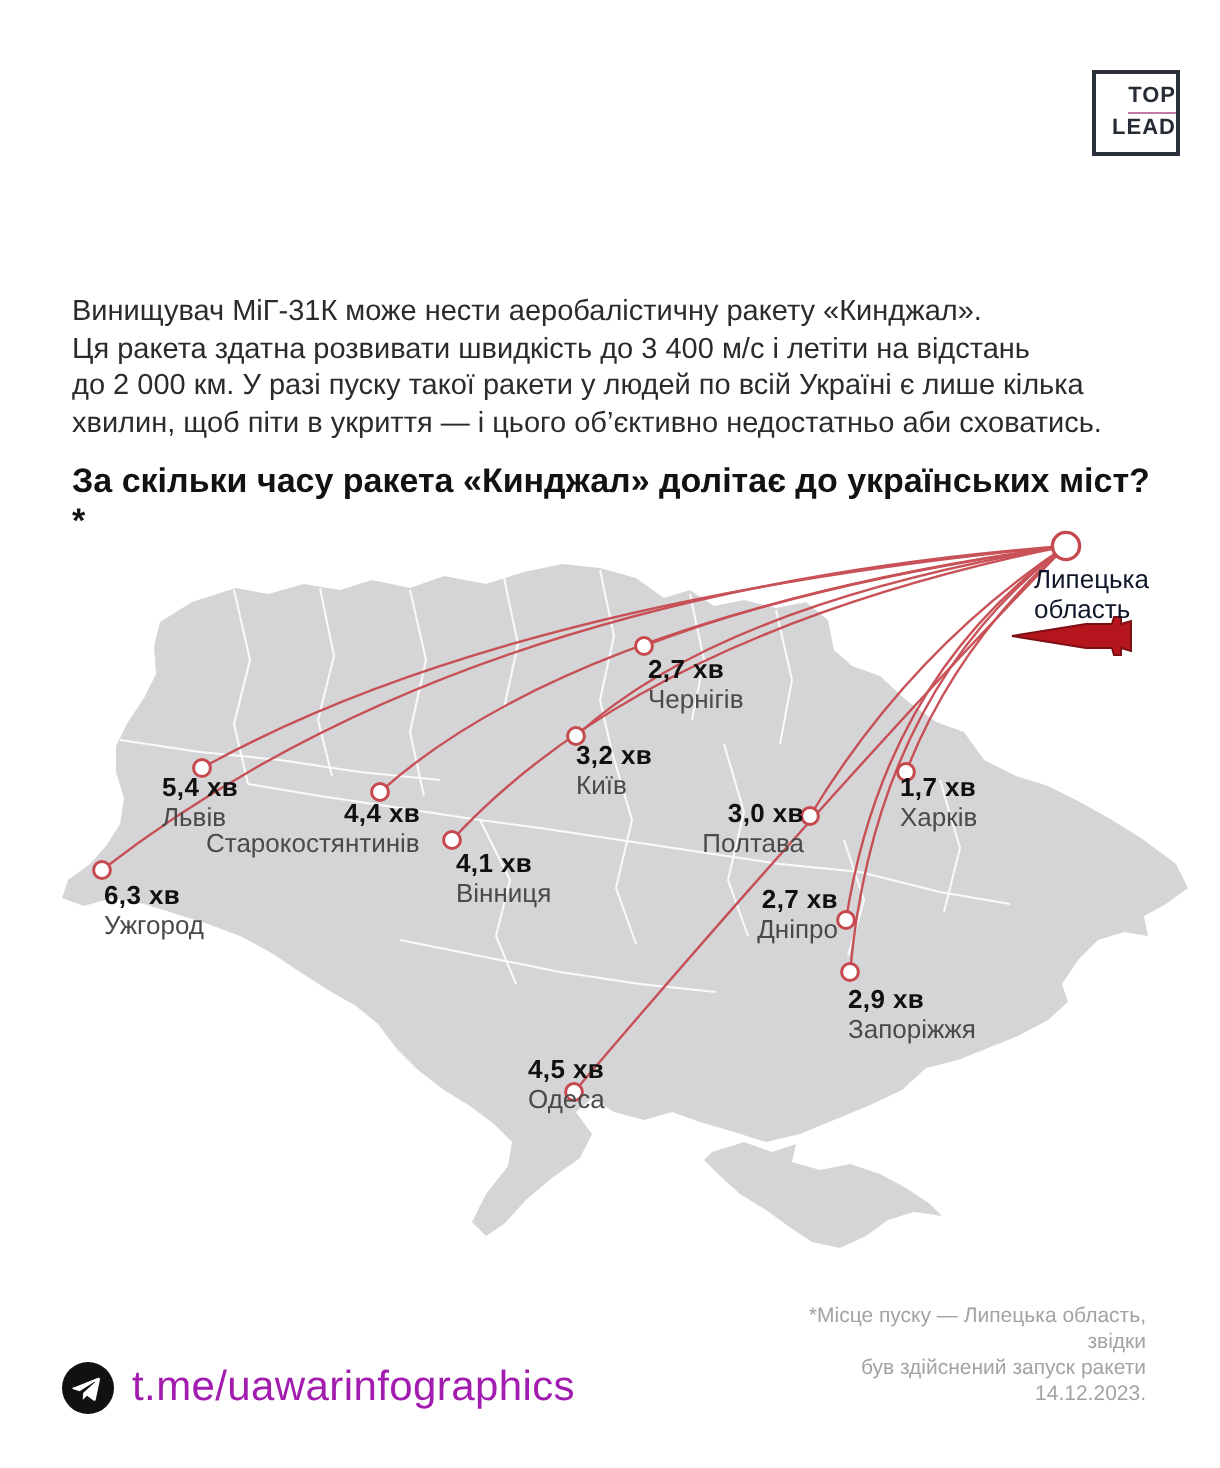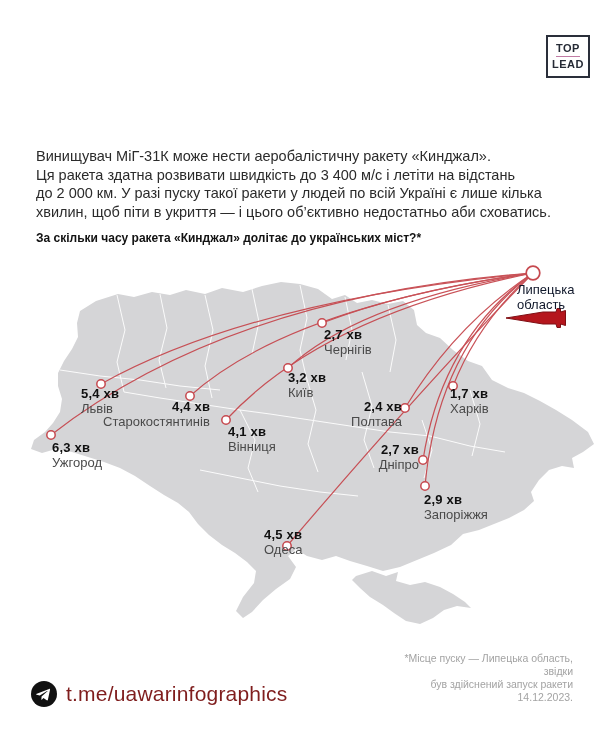--- a/index.html
+++ b/index.html
@@ -10,54 +10,54 @@
   
   .title{
     position:absolute; left:36px; top:26px;
     font-size:30px; line-height:35px; font-weight:800; letter-spacing:.3px;
     color:#d50f18; text-transform:uppercase;
   }
   .title span{display:block;}
   .logo-box{
     position:absolute; left:546px; top:35px; width:40px; height:39px;
     border:2px solid #2a2f3a; display:flex; flex-direction:column;
-    align-items:center; justify-content:center; gap:2px; background:#fff;
+    align-items:flex-end; justify-content:center; gap:2px; background:#fff;
   }
   .logo-box .lg{font-size:11px; font-weight:700; color:#262b36; letter-spacing:.5px; line-height:11px;}
   .logo-box .lg-div{width:24px; height:1px; background:#c17ba5;}
   
   .intro{
     position:absolute; left:36px; top:147px; width:545px;
     font-size:14.5px; line-height:18.5px; color:#2b2b2b;
   }
   .intro span{display:block;}
   .question{
     position:absolute; left:36px; top:231px; width:545px;
-    font-size:12px; font-weight:700; color:#121212;
+    font-size:17px; font-weight:700; color:#121212;
   }
   
   .map-svg{position:absolute; left:0; top:0; width:610px; height:734px; z-index:1;}
   .map-label{position:absolute; z-index:2; font-size:13px; line-height:14px; white-space:nowrap;}
   .map-label .tm{display:block; font-weight:800; color:#101010; letter-spacing:.2px;}
   .map-label .cn{display:block; font-weight:400; color:#4a4a4a; margin-top:1px;}
   .launch-label{
     position:absolute; left:517px; top:282px; z-index:2;
     font-size:13px; line-height:15px; font-weight:500; color:#0f172a; white-space:nowrap;
   }
   .launch-label span{display:block;}
   
   .sources{position:absolute; left:33px; top:654px; font-size:10.5px; color:#a3a3a3; z-index:2;}
   .footnote{
     position:absolute; left:373px; top:652px; width:200px; text-align:right;
     font-size:10.5px; line-height:13px; color:#a3a3a3; z-index:2;
   }
   .footnote span{display:block;}
   .tg-row{position:absolute; left:31px; top:681px; display:flex; align-items:center; gap:9px; z-index:2;}
   .tg-icon{width:26px; height:26px; display:block;}
-  .tg-handle{font-size:21px; letter-spacing:.2px; color:#7f1d1d; text-decoration:none; font-weight:400;}
+  .tg-handle{font-size:21px; letter-spacing:.2px; color:#a21caf; text-decoration:none; font-weight:400;}
 </style>
 </head>
 <body>
 
 <div class="page">
 
 
   <div class="logo-box">
     <span class="lg">TOP</span>
     <span class="lg-div"></span>
@@ -168,21 +168,21 @@
   </div>
   <div class="map-label" style="left:288px; top:371px;">
     <span class="tm">3,2 хв</span>
     <span class="cn">Київ</span>
   </div>
   <div class="map-label" style="left:324px; top:328px;">
     <span class="tm">2,7 хв</span>
     <span class="cn">Чернігів</span>
   </div>
   <div class="map-label" style="left:340px; top:400px; width:62px; text-align:right;">
-    <span class="tm">2,4 хв</span>
+    <span class="tm">3,0 хв</span>
     <span class="cn">Полтава</span>
   </div>
   <div class="map-label" style="left:450px; top:387px;">
     <span class="tm">1,7 хв</span>
     <span class="cn">Харків</span>
   </div>
   <div class="map-label" style="left:358px; top:443px; width:61px; text-align:right;">
     <span class="tm">2,7 хв</span>
     <span class="cn">Дніпро</span>
   </div>

